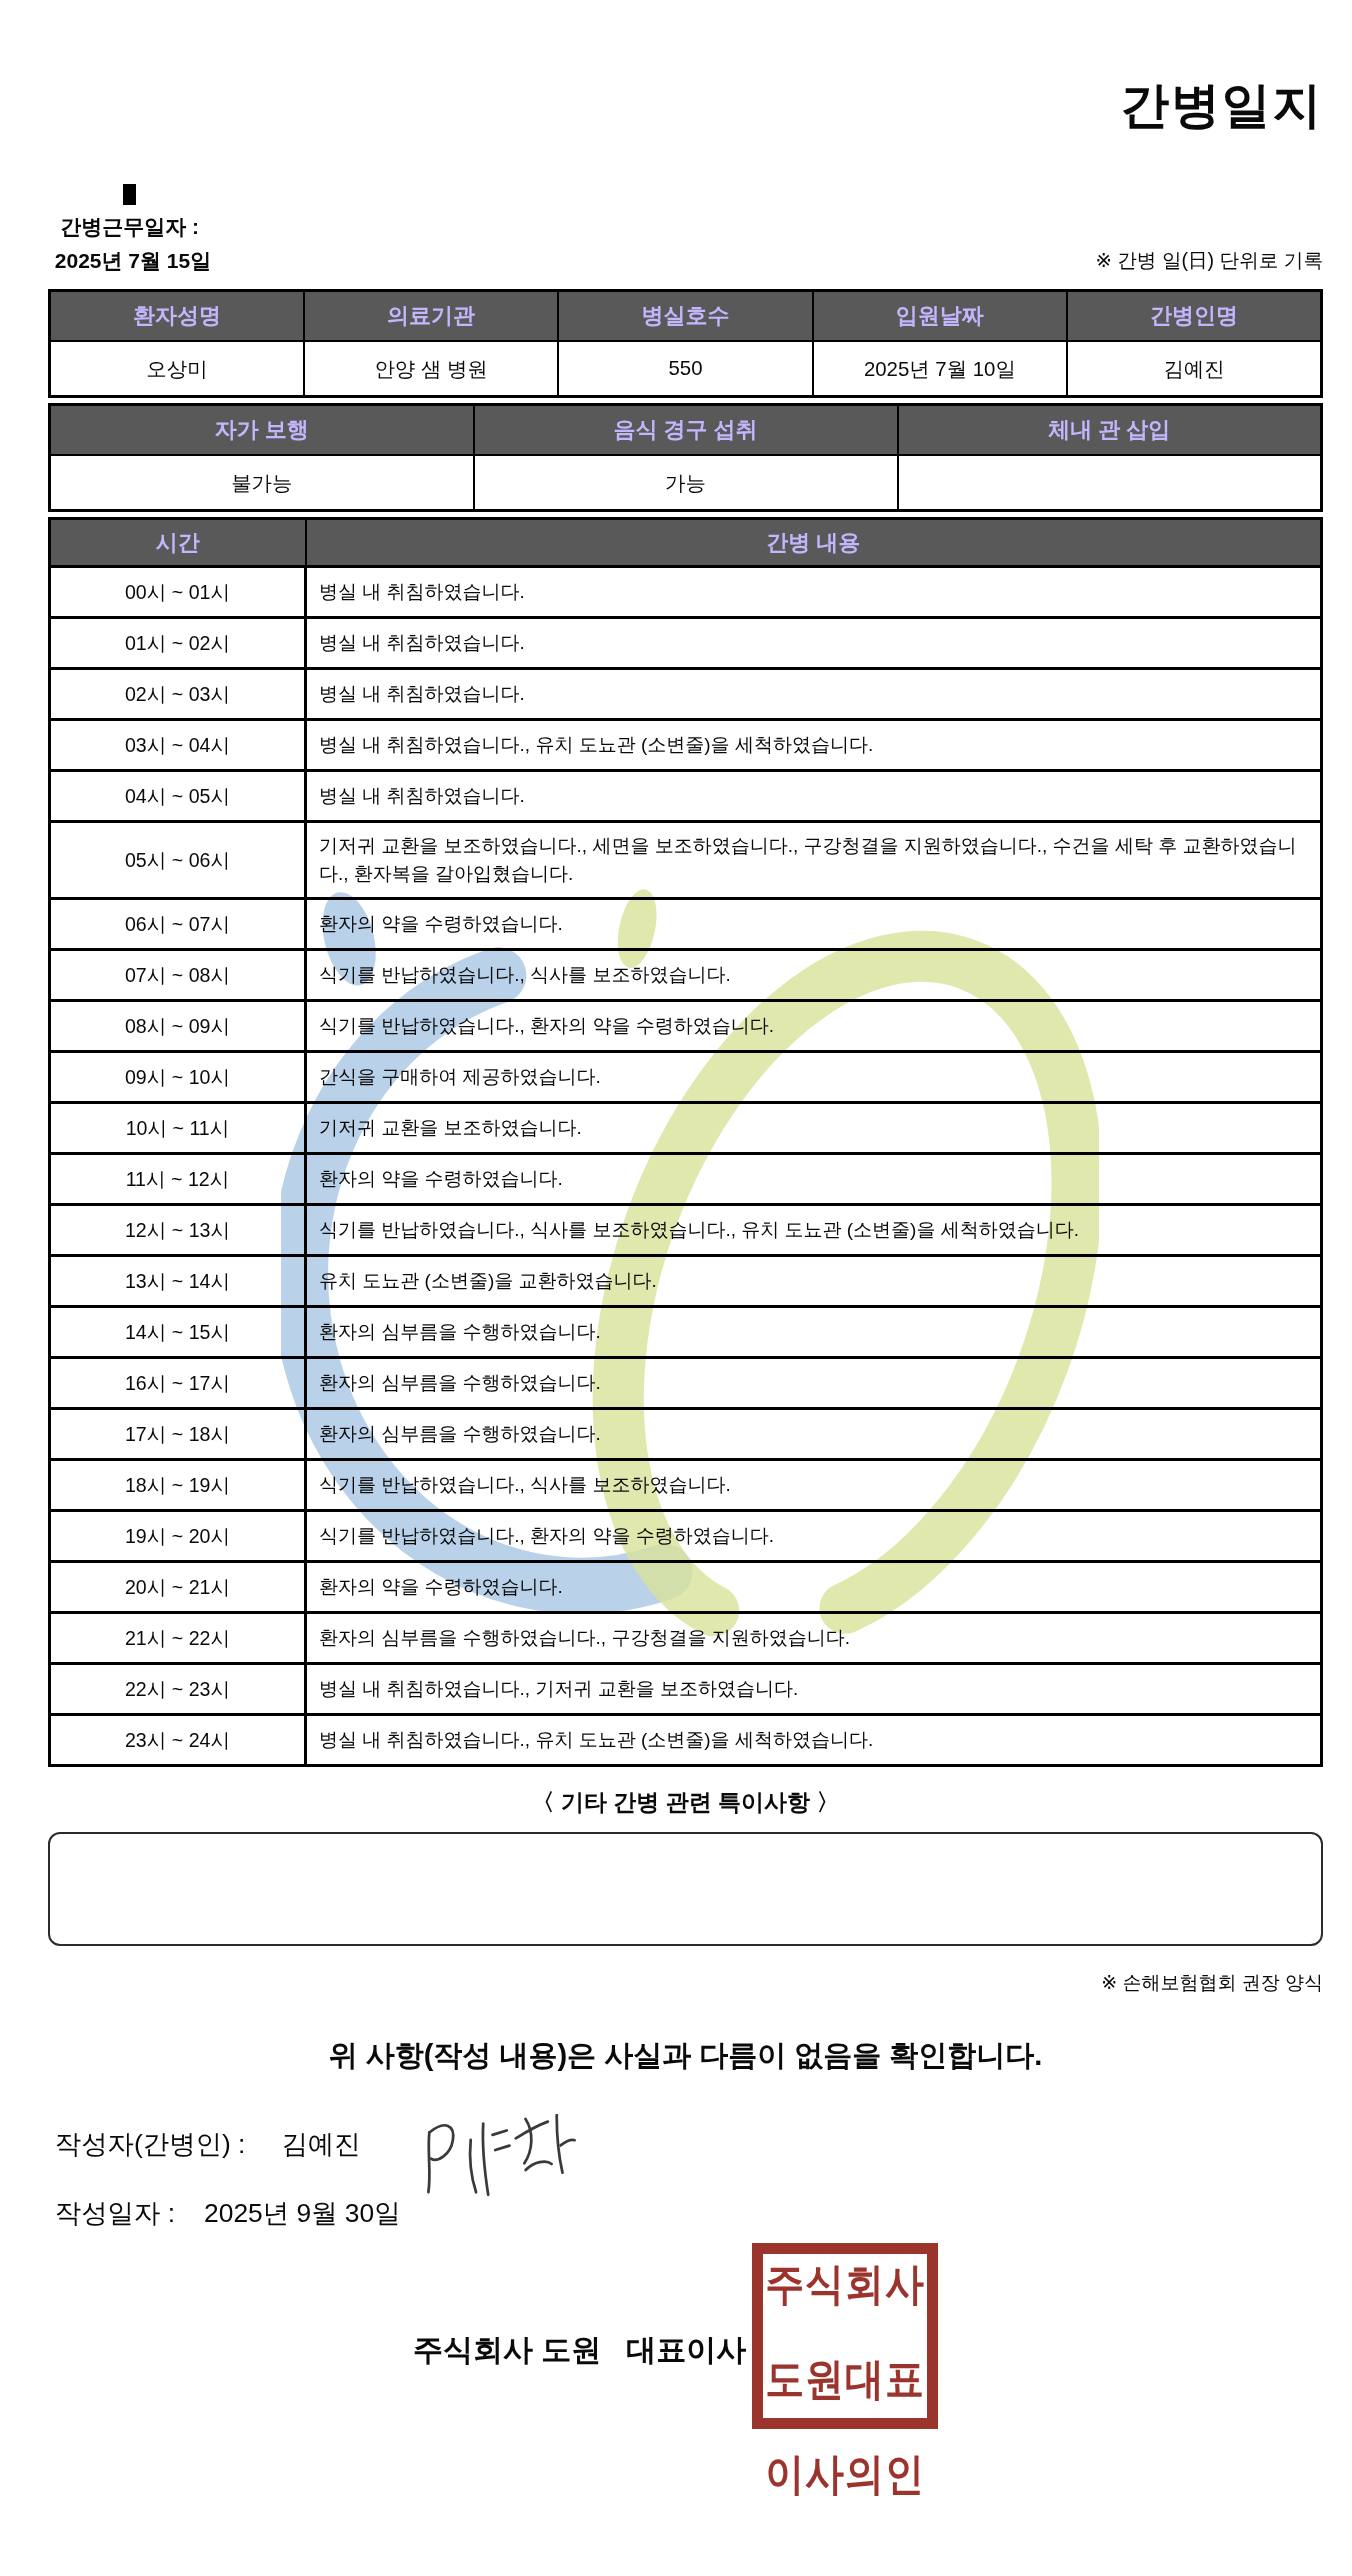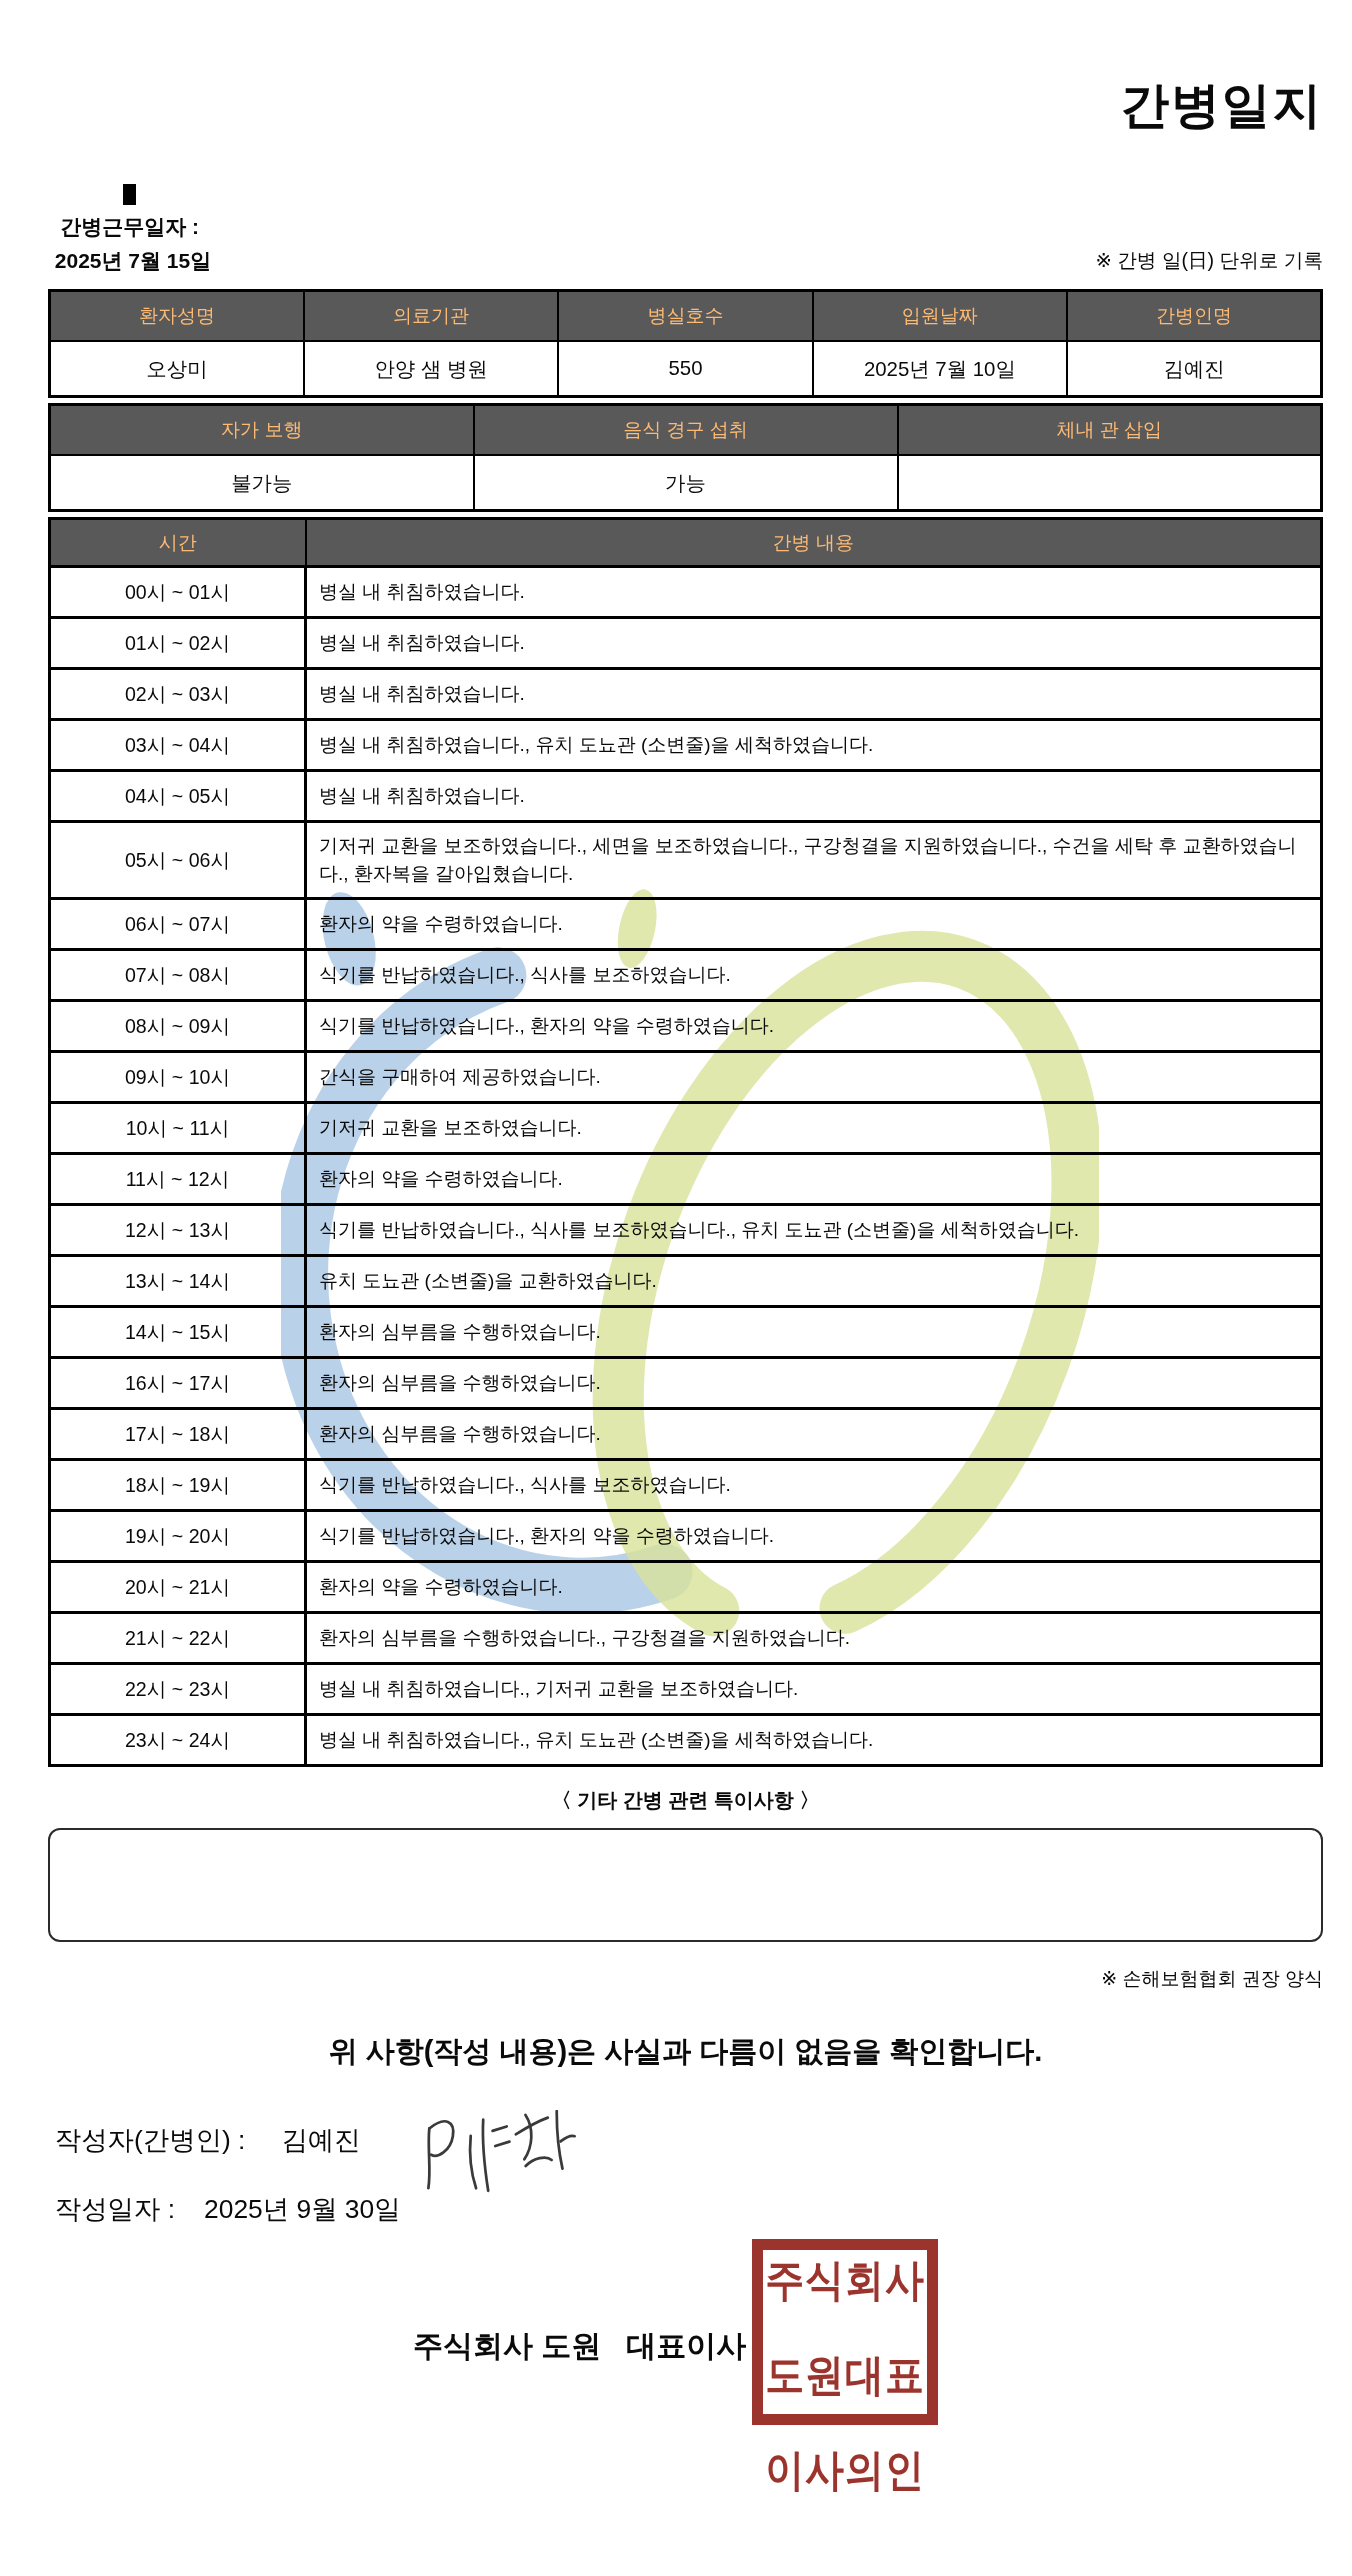--- a/index.html
+++ b/index.html
@@ -32,43 +32,43 @@
     margin-top:51px; line-height:25.6px;
   }
   .meta-left { display:flex; align-items:center; gap:8.5px; font-size:21px; font-weight:700;flex-direction:column; }
   .bullet-square { display:inline-block; width:12.8px; height:21px; background:#000; }
   .meta-left .date { margin-left:6.8px; font-weight:600; }
   .meta-right { font-size:19.6px; font-weight:500; }
 
   table { border-collapse:collapse; width:100%; table-layout:fixed; }
   .tbl { border:3.4px solid #000; }
   .tbl th {
-    background:#595959; color:#fdba74;
-    font-size:19px; font-weight:400;
+    background:#595959; color:#c4b5fd;
+    font-size:22px; font-weight:700;
     height:51px; border:2.6px solid #000; text-align:center;
   }
   .tbl td {
     background:transparent;
     font-size:20.4px; font-weight:500; text-align:center;
     height:55px; border:2.6px solid #000;
   }
   .patient-table { margin-top:15.3px; }
   .status-table  { margin-top:5.1px; }
 
   .care-table { margin-top:5.1px; border:3.4px solid #000; }
   .care-table th { height:48px; }
   .care-table col.c-time { width:256px; }
   .care-table td { height:51px; border:3.4px solid #000; font-size:19.6px; }
   .care-table td.time { text-align:center; font-weight:500; }
   .care-table td.content {
     text-align:left; padding:8.5px 12px;
     font-size:19px; line-height:1.5; font-weight:500;
   }
 
-  .extra-heading { margin-top:20.4px; text-align:center; font-size:20px; font-weight:800; }
+  .extra-heading { margin-top:20.4px; text-align:center; font-size:23px; font-weight:800; }
   .notes-box {
     margin-top:13.6px; height:114px;
     border:2.6px solid #2b2b2b; border-radius:12px; background:transparent;
   }
   .form-note { margin-top:24px; text-align:right; font-size:19px; font-weight:500; }
 
   .confirm-line { margin-top:41px; text-align:center; font-size:29px; font-weight:800; line-height:36px; }
 
   .writer-line { margin-top:55px; position:relative; font-size:26.4px; font-weight:500; padding-left:6.8px; line-height:32px; }
   .writer-name { margin-left:36px; }

